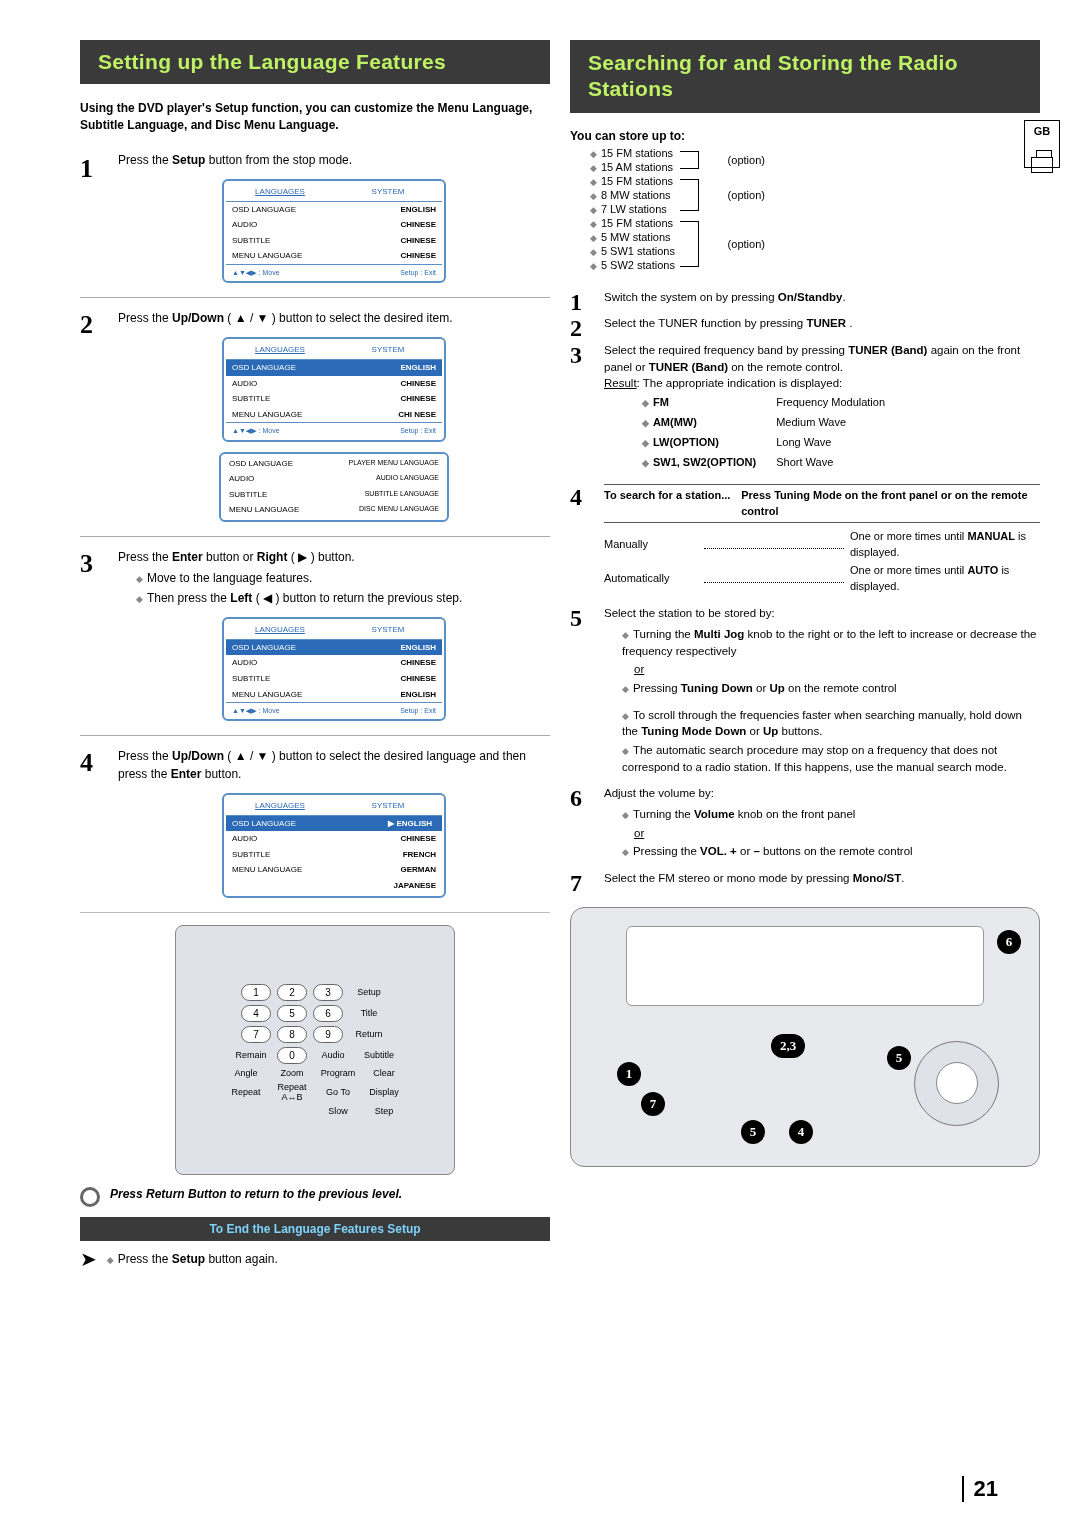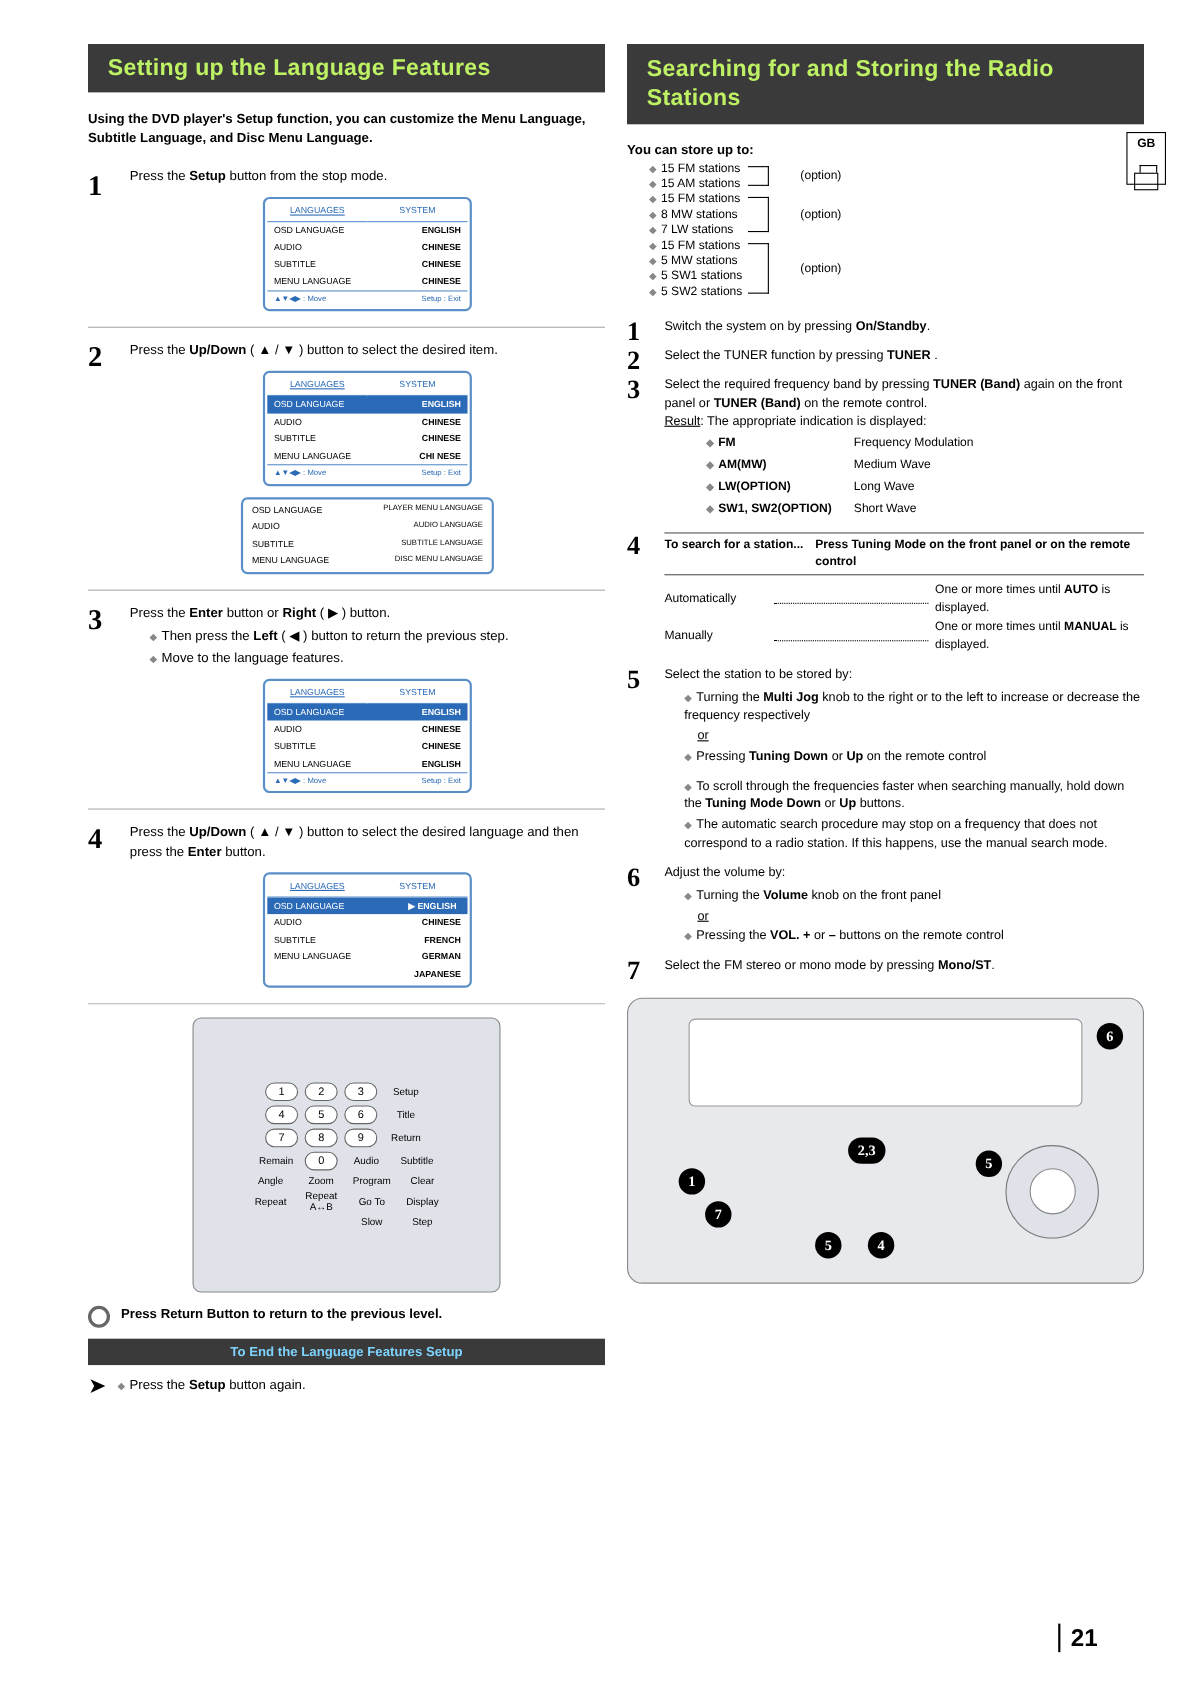--- a/index.html
+++ b/index.html
@@ -74,21 +74,21 @@
     position: absolute;
     left: 0px;
     top: 8px;
     font-size: 26px;
     font-weight: bold;
     font-family: "Times New Roman", serif;
   }
   ol.steps > li:first-child::before { top: -2px; }
   .menu-panel {
     margin: 10px auto 6px;
-    width: 190px;
+    width: 224px;
     border: 2px solid #5b8fc7;
     border-radius: 6px;
     padding: 2px;
     font-size: 8px;
   }
   .menu-tabs {
     display: flex;
   }
   .menu-tab {
     flex: 1;
@@ -239,21 +239,21 @@
   .gb-badge .radio-icn {
     width:22px; height:16px; border:1.5px solid #000; margin:20px auto 0;
     position:relative;
   }
   .gb-badge .radio-icn::before {
     content:""; position:absolute; top:-8px; left:4px; width:14px; height:6px;
     border:1.5px solid #000; border-bottom:none;
   }
   .note-row {
     display:flex; align-items:flex-start; gap:10px;
-    font-size:12px; font-weight:bold; margin-top:12px;
+    font-size:12px; font-weight:bold; margin-top:12px;font-style:italic;
   }
   .light-rule { border-top:1px solid #bbb; margin:12px 0; }
   
   ol.rsteps {
     list-style:none; counter-reset:rstep; padding-left:0;
   }
   ol.rsteps > li {
     position:relative; padding-left:34px; margin-bottom:10px;
     font-size:11.5px; line-height:1.45;
   }
@@ -354,22 +354,22 @@
           <div class="menu-row">
               <span class="menu-key">MENU LANGUAGE</span>
               <span style="font-size:7px;">DISC MENU LANGUAGE</span>
             </div>
         </div>
       </li>
 
       <li>
         <span>Press the </span><span class="bold">Enter</span><span> button or </span><span class="bold">Right</span><span> ( ▶ ) button.</span>
         <div class="sub-list">
+          <div class="diamond">Move to the language features.</div>
           <div class="diamond"><span>Then press the </span><span class="bold">Left</span><span> ( ◀ ) button to return the previous step.</span></div>
-          <div class="diamond">Move to the language features.</div>
         </div>
         <div class="menu-panel">
           <div class="menu-tabs">
             <div class="menu-tab active">LANGUAGES</div>
             <div class="menu-tab">SYSTEM</div>
           </div>
           <div class="menu-row sel">
               <span class="menu-key">OSD LANGUAGE</span>
               <span class="menu-val">ENGLISH</span>
             </div>
@@ -539,28 +539,28 @@
               </tr>
         </tbody>
           </table>
       </li>
       <li>
         <div class="small-bold-row">
           <div>To search for a station...</div>
           <div>Press Tuning Mode on the front panel or  on the remote control</div>
         </div>
         <div class="dots-row">
+          <span class="d-label">Manually</span>
+            <span class="d-fill"></span>
+          <span class="d-text"><span>One or more times until </span><span class="bold">MANUAL</span><span> is displayed.</span></span>
+        </div>
+        <div class="dots-row">
           <span class="d-label">Automatically</span>
             <span class="d-fill"></span>
           <span class="d-text"><span>One or more times until </span><span class="bold">AUTO</span><span>  is displayed.</span></span>
-        </div>
-        <div class="dots-row">
-          <span class="d-label">Manually</span>
-            <span class="d-fill"></span>
-          <span class="d-text"><span>One or more times until </span><span class="bold">MANUAL</span><span> is displayed.</span></span>
         </div>
       </li>
       <li>
         <span>Select the station to be stored by:</span>
         <div class="sub-list">
           <div class="diamond"><span>Turning the </span><span class="bold">Multi Jog</span><span> knob to the right or to the left to increase or decrease the frequency respectively</span></div>
           <div style="text-decoration:underline; padding-left:12px;">or</div>
           <div class="diamond"><span>Pressing </span><span class="bold">Tuning Down</span><span> or </span><span class="bold">Up</span><span> on the remote control</span></div>
           <div style="height:6px;"></div>
           <div class="diamond"><span>To scroll through the frequencies faster when searching manually, hold down the </span><span class="bold">Tuning Mode Down</span><span> or </span><span class="bold">Up</span><span> buttons.</span></div>

